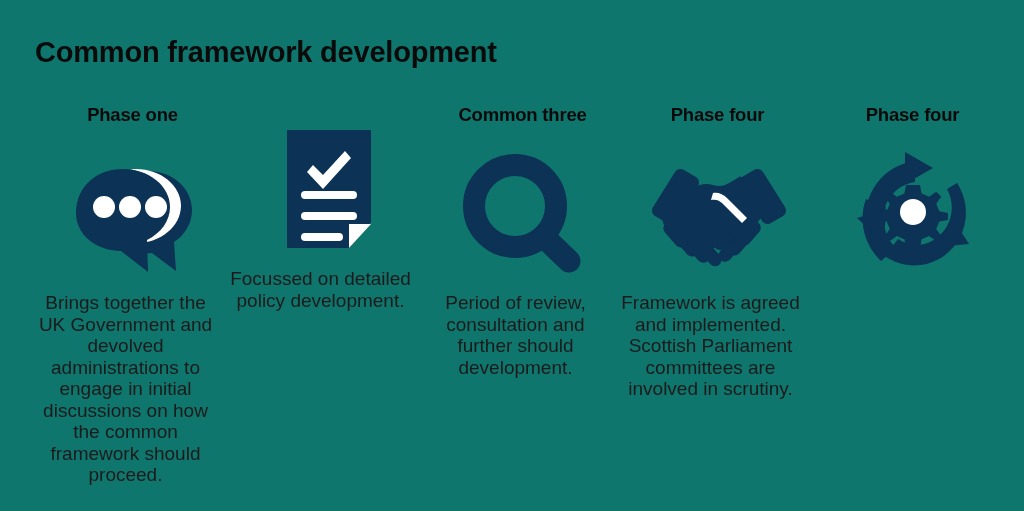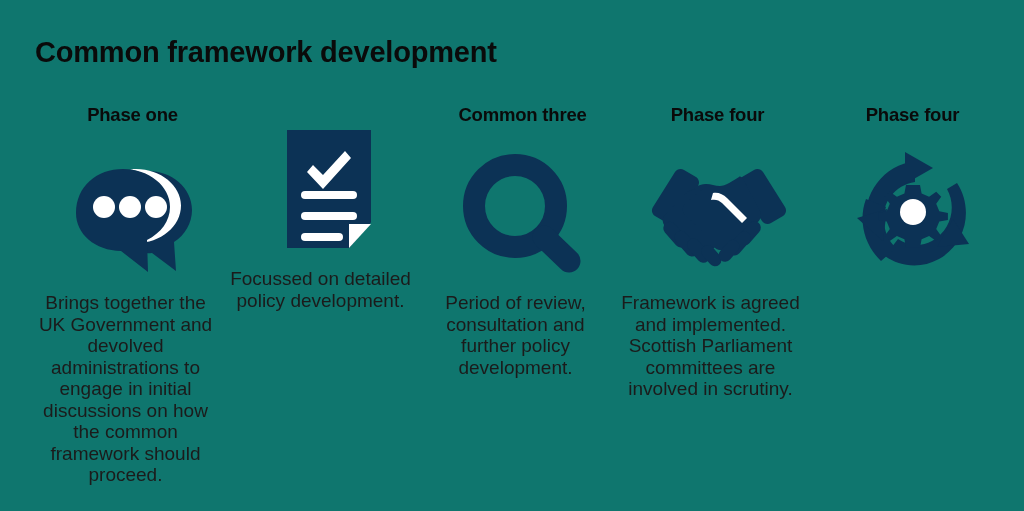--- a/index.html
+++ b/index.html
@@ -119,21 +119,21 @@
     </div>
 
     <div class="phase-col col-3">
       <div class="phase-heading">Common three</div>
       <div class="icon-wrap">
         <svg width="124" height="126" viewBox="0 0 124 126" aria-hidden="true">
           <circle cx="54" cy="56" r="41" fill="none" stroke="#0c3255" stroke-width="22"></circle>
           <line x1="83" y1="87" x2="108" y2="111" stroke="#0c3255" stroke-width="23" stroke-linecap="round"></line>
         </svg>
       </div>
-      <div class="phase-body">Period of review, consultation and further policy development.</div>
+      <div class="phase-body">Period of review, consultation and further should development.</div>
     </div>
 
     <div class="phase-col col-4">
       <div class="phase-heading">Phase four</div>
       <div class="icon-wrap">
         <svg width="160" height="108" viewBox="0 0 160 108" aria-hidden="true">
           <g fill="#0c3255">
 
             <path d="M14 48L36 13c2-3 6-4 9-2l12 7c3 2 4 6 2 9L37 62c-2 3-6 4-9 2l-12-7c-3-2-4-6-2-9z"></path>
 

